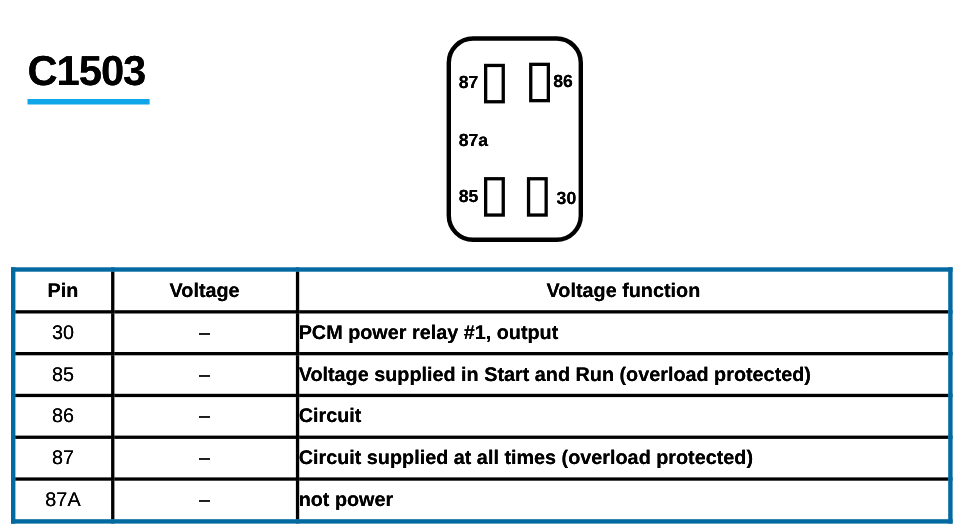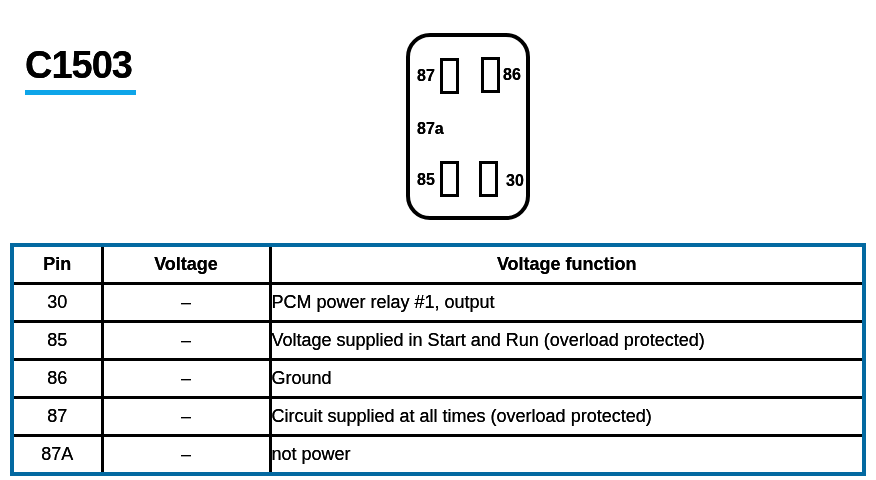--- a/index.html
+++ b/index.html
@@ -103,20 +103,21 @@
     text-align: center;
   }
   col.col-pin     { width: 90px; }
   col.col-circuit { width: 168px; }
   col.col-func    { width: auto; }
   td.cell-pin, td.cell-circuit { text-align: center; }
   th.head-func { text-align: center; }
   td.cell-func {
     text-align: left;
     padding-left: 16px;
+    font-weight: bold;
   }
 </style>
 </head>
 <body>
 
 <div class="page">
 
   <h1 class="connector-id">C1503</h1>
 
 
@@ -156,21 +157,21 @@
         <td class="cell-func">PCM power relay #1, output</td>
       </tr>
       <tr>
         <td class="cell-pin">85</td>
         <td class="cell-circuit">–</td>
         <td class="cell-func">Voltage supplied in Start and Run (overload protected)</td>
       </tr>
       <tr>
         <td class="cell-pin">86</td>
         <td class="cell-circuit">–</td>
-        <td class="cell-func">Ground</td>
+        <td class="cell-func">Circuit</td>
       </tr>
       <tr>
         <td class="cell-pin">87</td>
         <td class="cell-circuit">–</td>
         <td class="cell-func">Circuit supplied at all times (overload protected)</td>
       </tr>
       <tr>
         <td class="cell-pin">87A</td>
         <td class="cell-circuit">–</td>
         <td class="cell-func">not power</td>

